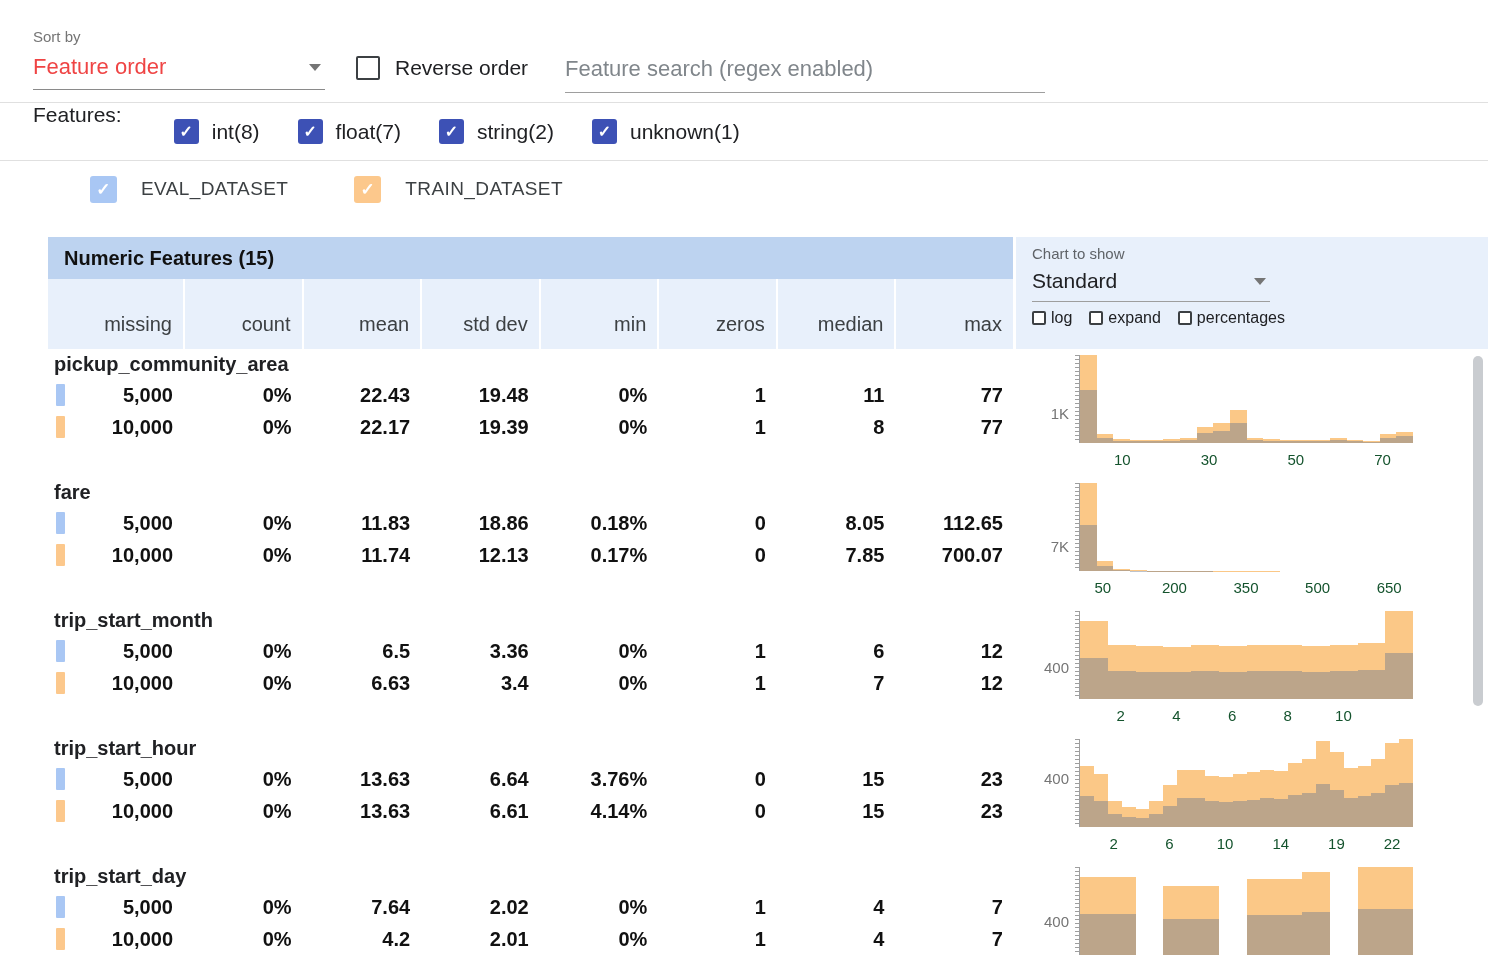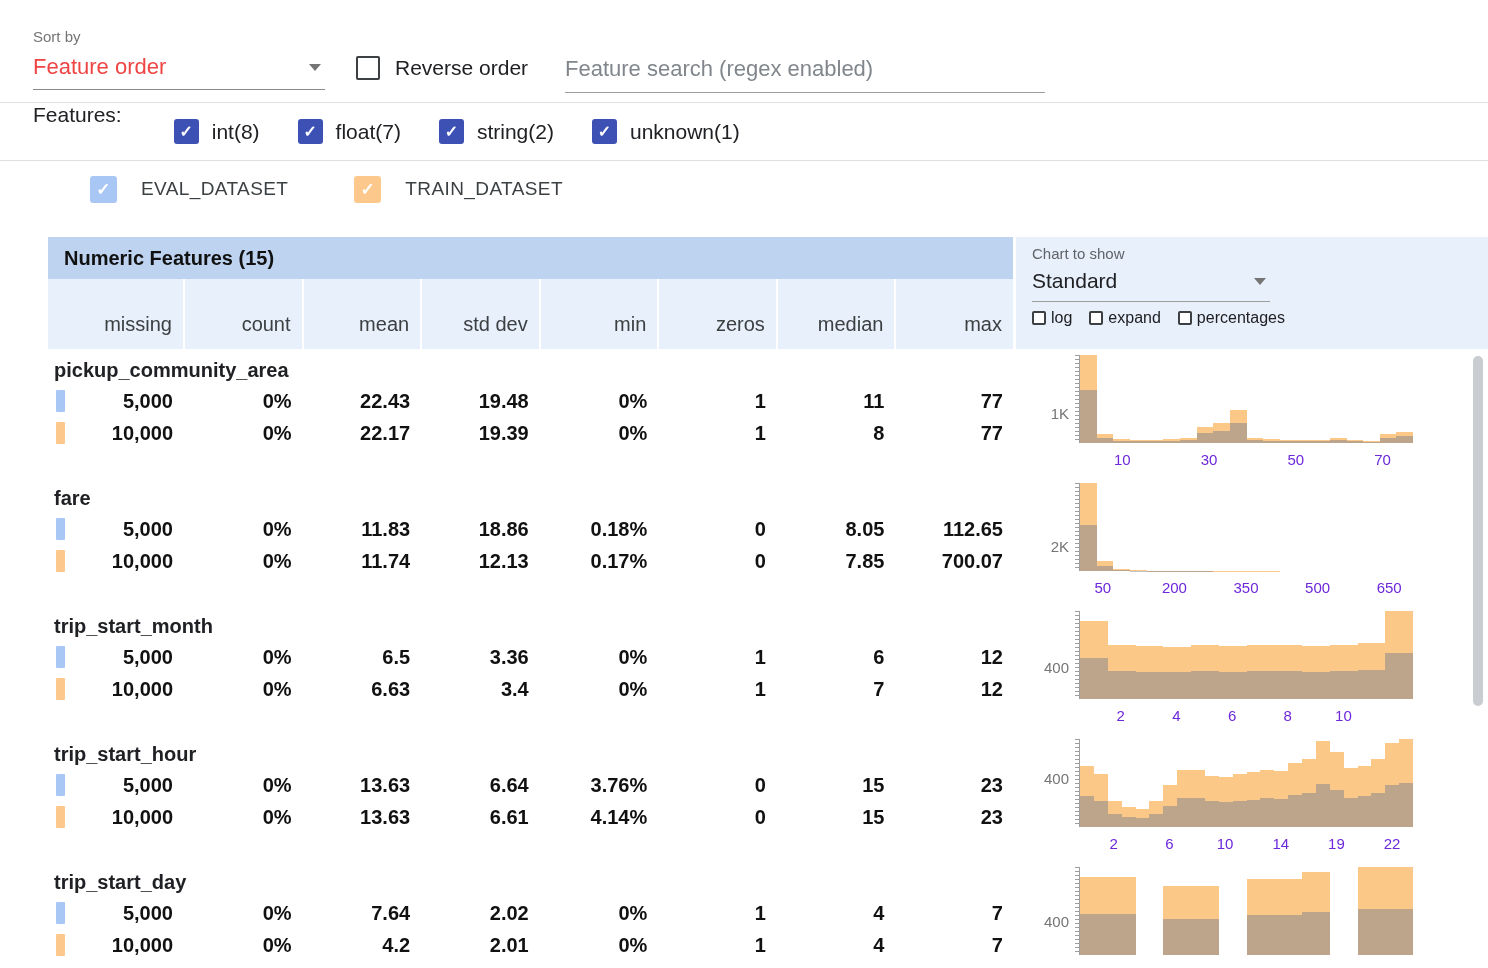--- a/index.html
+++ b/index.html
@@ -57,42 +57,42 @@
   .right-panel { background:#e8f0fb; margin-left:3px; height:112px; padding:8px 0 0 16px; position:relative; }
   .chart-show-label { font-size:15px; color:#5f6368; }
   .std-select { width:238px; font-size:21px; border-bottom:1px solid #9e9e9e; padding:7px 0 8px 0; display:flex; justify-content:space-between; align-items:center; cursor:pointer; }
   .toggles { display:flex; align-items:center; gap:17px; margin-top:7px; font-size:16px; color:#202124; }
   .tg { display:flex; align-items:center; gap:5px; cursor:pointer; }
   .cb-sm { width:14px; height:14px; border:2px solid #3c4043; border-radius:2px; background:#fff; flex:0 0 auto; }
 
   
   .tbody { }
   .feature-group { display:grid; grid-template-columns:965px 1fr; height:128px; }
-  .stats { position:relative; padding-top:6px; }
+  .stats { position:relative; padding-top:0; }
   .fname { padding-left:6px; font-size:20px; font-weight:700; height:30px; line-height:30px; }
   .srow { display:grid; grid-template-columns:135px repeat(7,1fr); height:32px; align-items:center; position:relative; }
   .swatch { position:absolute; left:8px; top:5px; width:9px; height:22px; border-radius:1px; }
   .cell { text-align:right; padding-right:10px; font-size:20px; font-weight:700; color:#111; }
 
   
   .chartbox { display:flex; padding-top:6px; }
   .ylab { width:66px; position:relative; height:88px; flex:0 0 auto; }
   .ytick { position:absolute; right:10px; font-size:15px; color:#757575; transform:translateY(50%); }
   .plotcol { width:334px; flex:0 0 auto; }
   .plot { height:88px; position:relative; display:flex; align-items:flex-end; border-left:1px solid #9e9e9e; }
   .plot::before {
     content:''; position:absolute; left:-5px; top:0; bottom:0; width:4px;
     background:repeating-linear-gradient(to bottom, #9e9e9e 0 1px, transparent 1px 4px);
   }
   .bin { flex:1 1 0; height:100%; position:relative; }
   .bar { position:absolute; left:0; right:0; bottom:0; }
   .bar.e { background:#6f7b8e; opacity:0.45; }
   .bar.t { opacity:0.95; }
   .xticks { position:relative; height:26px; }
-  .xt { position:absolute; top:8px; transform:translateX(-50%); font-size:15px; color:#6d28d9; }
+  .xt { position:absolute; top:8px; transform:translateX(-50%); font-size:15px; color:#14532d; }
 
   .scrollbar { position:absolute; right:5px; top:356px; width:10px; height:350px; border-radius:5px; background:#c9ccd0; }
 </style>
 </head>
 <body>
 
 <div class="page">
 
   <div class="topbar">
     <div class="sortby-label">Sort by</div>
@@ -321,21 +321,21 @@
               <div class="cell">11.74</div>
               <div class="cell">12.13</div>
               <div class="cell">0.17%</div>
               <div class="cell">0</div>
               <div class="cell">7.85</div>
               <div class="cell">700.07</div>
             </div>
           </div>
           <div class="chartbox">
             <div class="ylab">
-              <span class="ytick" style="bottom: 28.9855%;">2K</span>
+              <span class="ytick" style="bottom: 28.9855%;">7K</span>
             </div>
             <div class="plotcol">
               <div class="plot">
                 <div class="bin">
                   <div class="bar t" style="height: 100%; background: rgb(251, 197, 129);"></div>
                   <div class="bar e" style="height: 52.1739%;"></div>
                 </div>
                 <div class="bin">
                   <div class="bar t" style="height: 11.8841%; background: rgb(251, 197, 129);"></div>
                   <div class="bar e" style="height: 6.08696%;"></div>

